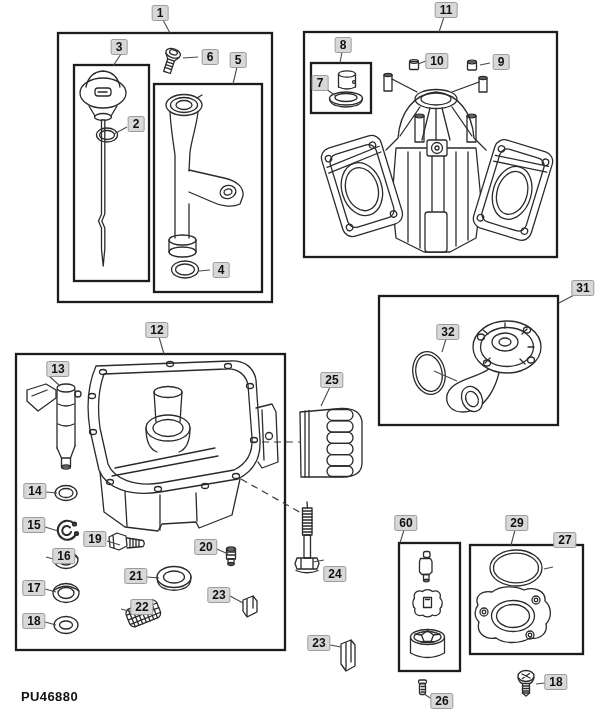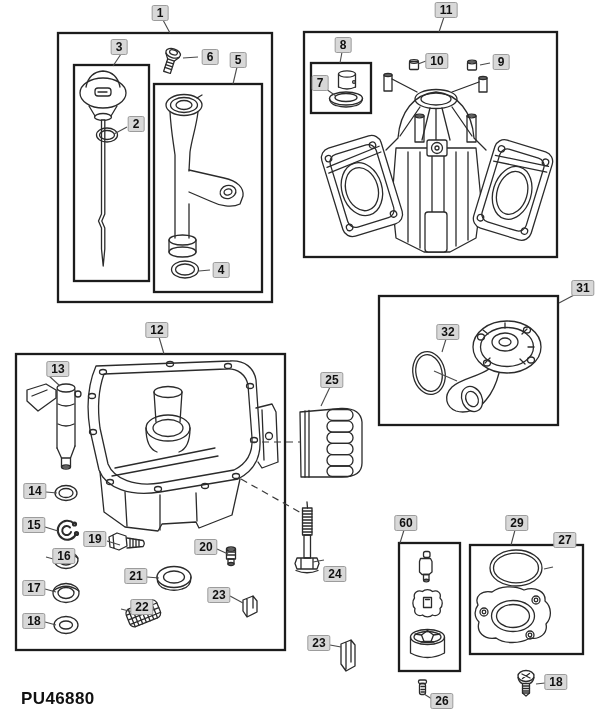--- a/index.html
+++ b/index.html
@@ -15,21 +15,21 @@
   .dash  { stroke:#3a3a3a; stroke-width:1.2; stroke-dasharray:7 5; fill:none; }
   .thick { stroke-width:2; }
   .chip {
     position:absolute; transform:translate(-50%,-50%);
     background:#d8d8d8; border:1px solid #9c9c9c; border-radius:2px;
     color:#111111; font-size:12px; font-weight:bold; line-height:14px;
     padding:0 4px; text-align:center; white-space:nowrap;
   }
   .watermark {
     position:absolute; left:21px; top:689px; color:#111111;
-    font-size:17px; font-weight:bold; letter-spacing:0.4px;
+    font-size:13px; font-weight:bold; letter-spacing:0.4px;
   }
 </style>
 </head>
 <body>
 
 <div class="stage">
 
 <svg width="601" height="720" viewBox="0 0 601 720">
 
   <g>

